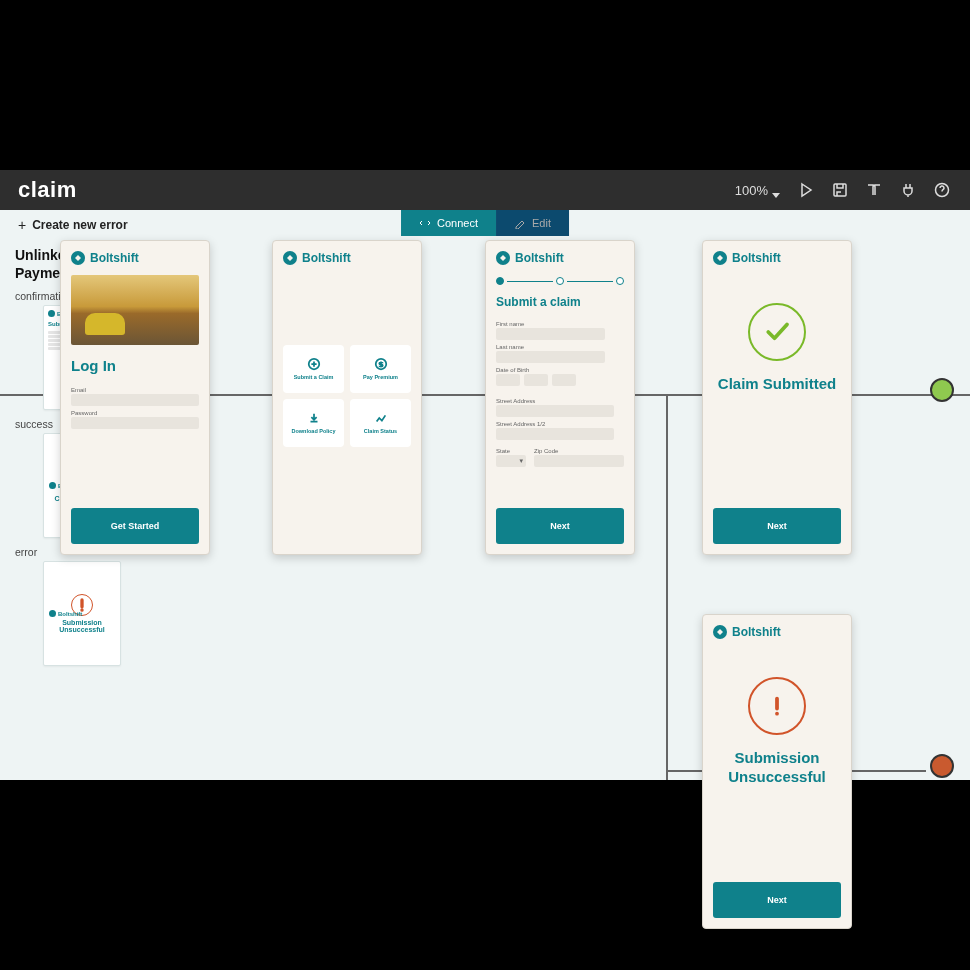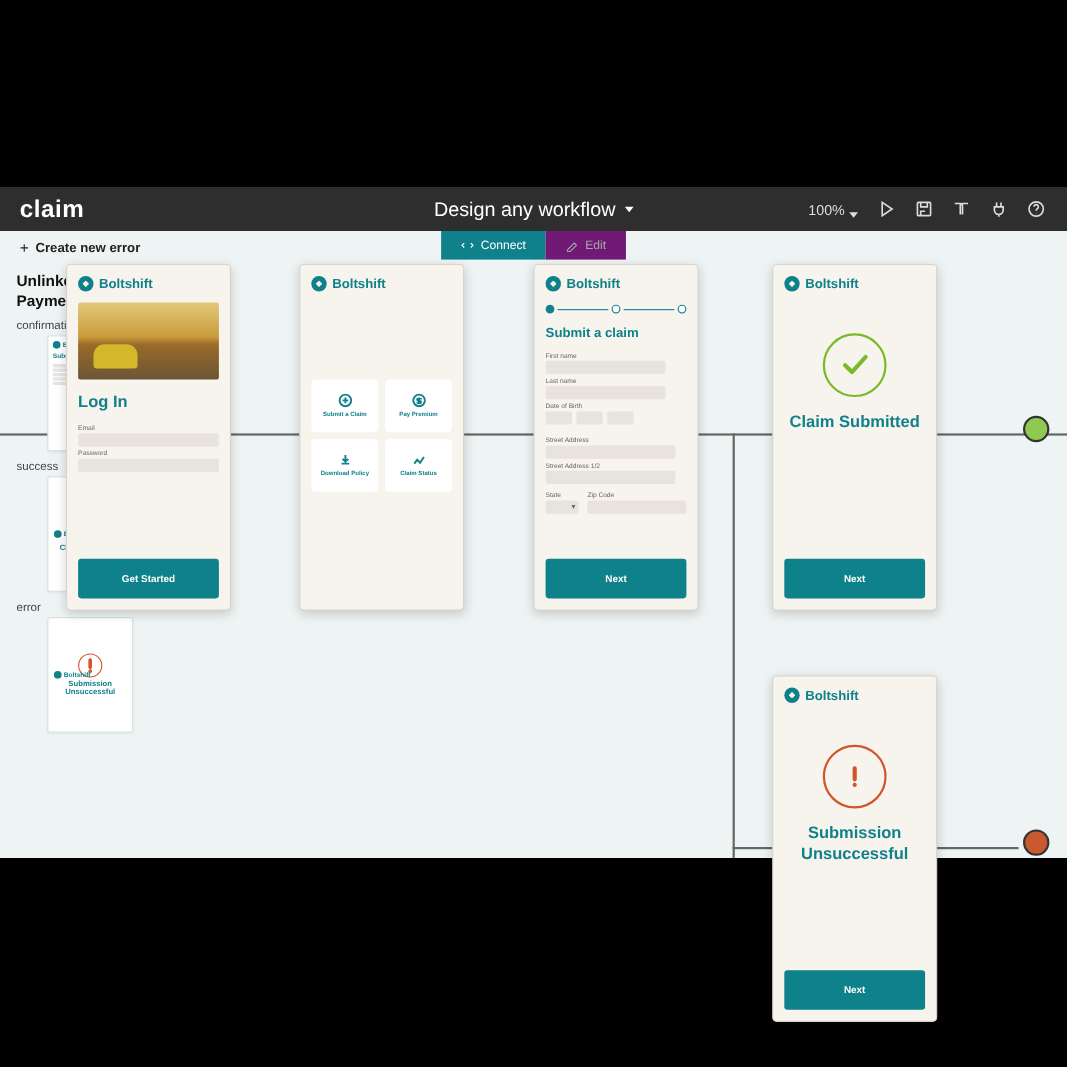--- a/index.html
+++ b/index.html
@@ -31,21 +31,21 @@
   
   .toolbar {
     position:absolute; top:210px; left:0; right:0; height:26px;
     display:flex; align-items:center; z-index:4;
   }
   .toolbar-left { display:flex; align-items:center; gap:6px; font-size:12px; color:#222; margin-left:18px; cursor:pointer;}
   .toolbar-left .plus { font-size:14px; line-height:1; }
   .toolbar-tabs { position:absolute; left:50%; transform:translateX(-50%); display:flex; height:26px; }
   .ttab { display:flex; align-items:center; gap:6px; padding:0 18px; font-size:11px; cursor:pointer; }
   .ttab.active { background:#0f818b; color:#fff; }
-  .ttab.inactive { background:#701a75; color:#aaa; }
+  .ttab.inactive { background:#0c4a6e; color:#aaa; }
   .ttab svg { width:12px;height:12px; }
   
   .canvas {
     position:absolute; top:210px; left:0; right:0; bottom:190px;
     background:#eef4f4; overflow:hidden;
   }
   
   .conn-main {
     position:absolute; height:2px; background:#666; left:0; right:0; top:184px;
   }
@@ -113,26 +113,20 @@
   .mini-check{ width:22px;height:22px;border:1.5px solid #7ab929;border-radius:50%;color:#7ab929; display:flex;align-items:center;justify-content:center;}
   .mini-check svg{width:12px;height:12px;stroke:currentColor;fill:none;stroke-width:2;}
   .mini-err{ width:22px;height:22px;border:1.5px solid #d1542a;border-radius:50%;color:#d1542a; display:flex;align-items:center;justify-content:center;}
   .mini-text{font-size:7px;color:#0f818b;font-weight:700;text-align:center;line-height:1.1;}
 </style>
 </head>
 <body>
 
 <div class="header">
   <div class="brand">claim</div>
-  <div class="title-wrap">
-    <div class="title">
-      <span>Design any workflow</span>
-      <span class="chev"></span>
-    </div>
-  </div>
   <div class="header-right">
     <div class="zoom">
       <span>100%</span>
       <span class="chev"></span>
     </div>
     <div class="hicon">
         <svg viewBox="0 0 16 16">
           <path d="M4 2l9 6-9 6z"></path>
         </svg>
       </div>

